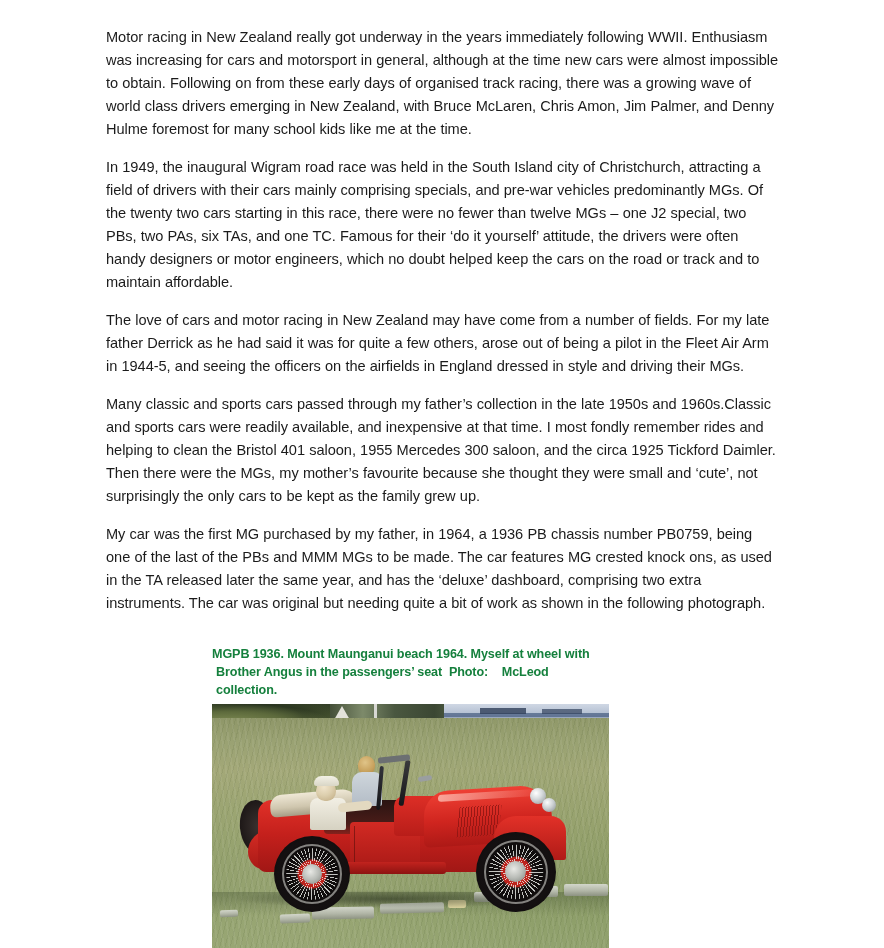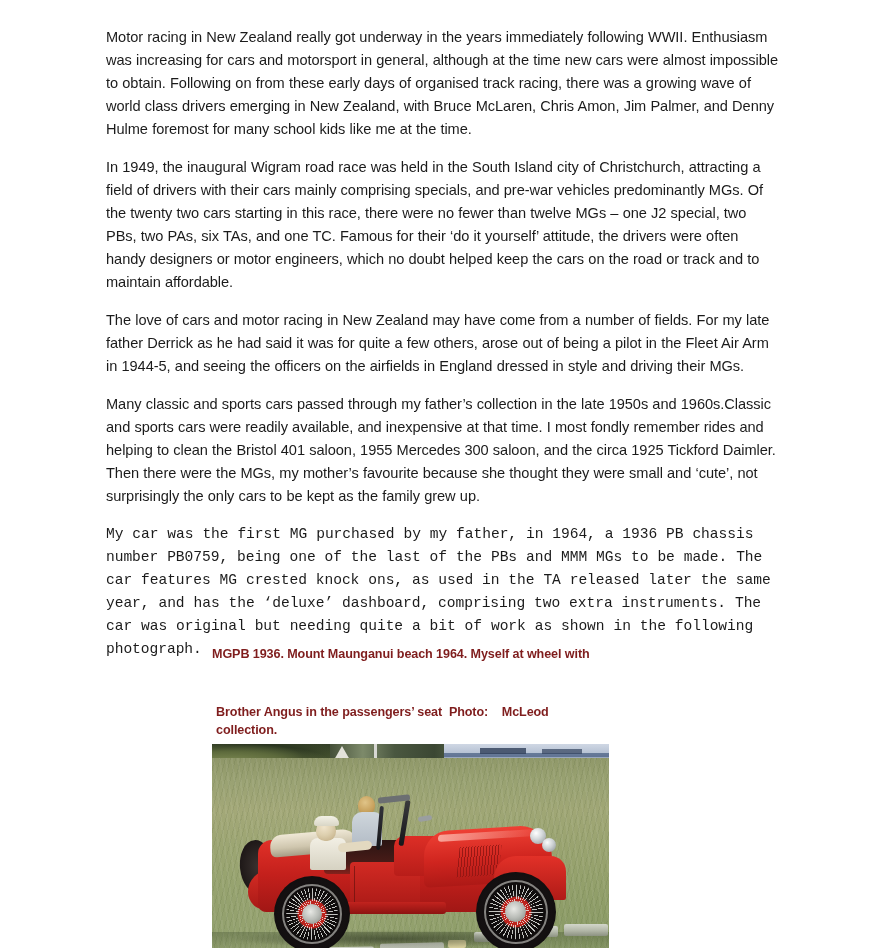--- a/index.html
+++ b/index.html
@@ -34,41 +34,39 @@
     margin: 0 0 15px 0;
     font-size: 14.6px;
     line-height: 23px;
     color: #1b1b1b;
     text-align: left;
     letter-spacing: -0.05px;
     word-spacing: 0.2px;
   }
   p.para:last-child {
     margin-bottom: 1px;
-    font-family: Liberation Mono, monospace;
   }
   .figure {
     position: absolute;
     left: 212px;
     top: 645px;
     width: 400px;
   }
   .figure-caption {
     font-size: 12.6px;
     font-weight: bold;
     line-height: 18px;
-    color: #7f1d1d;
+    color: #15803d;
     margin: 0 0 5px 0;
     white-space: pre-wrap;
     letter-spacing: -0.1px;
   }
   .figure-caption .cap-line2 {
     display: block;
     padding-left: 4px;
-    margin-top: 40px;
   }
   
   .photo {
     position: relative;
     width: 397px;
     height: 255px;
     overflow: hidden;
     background: #6d7a4e;
   }
   .photo * { position: absolute; }

